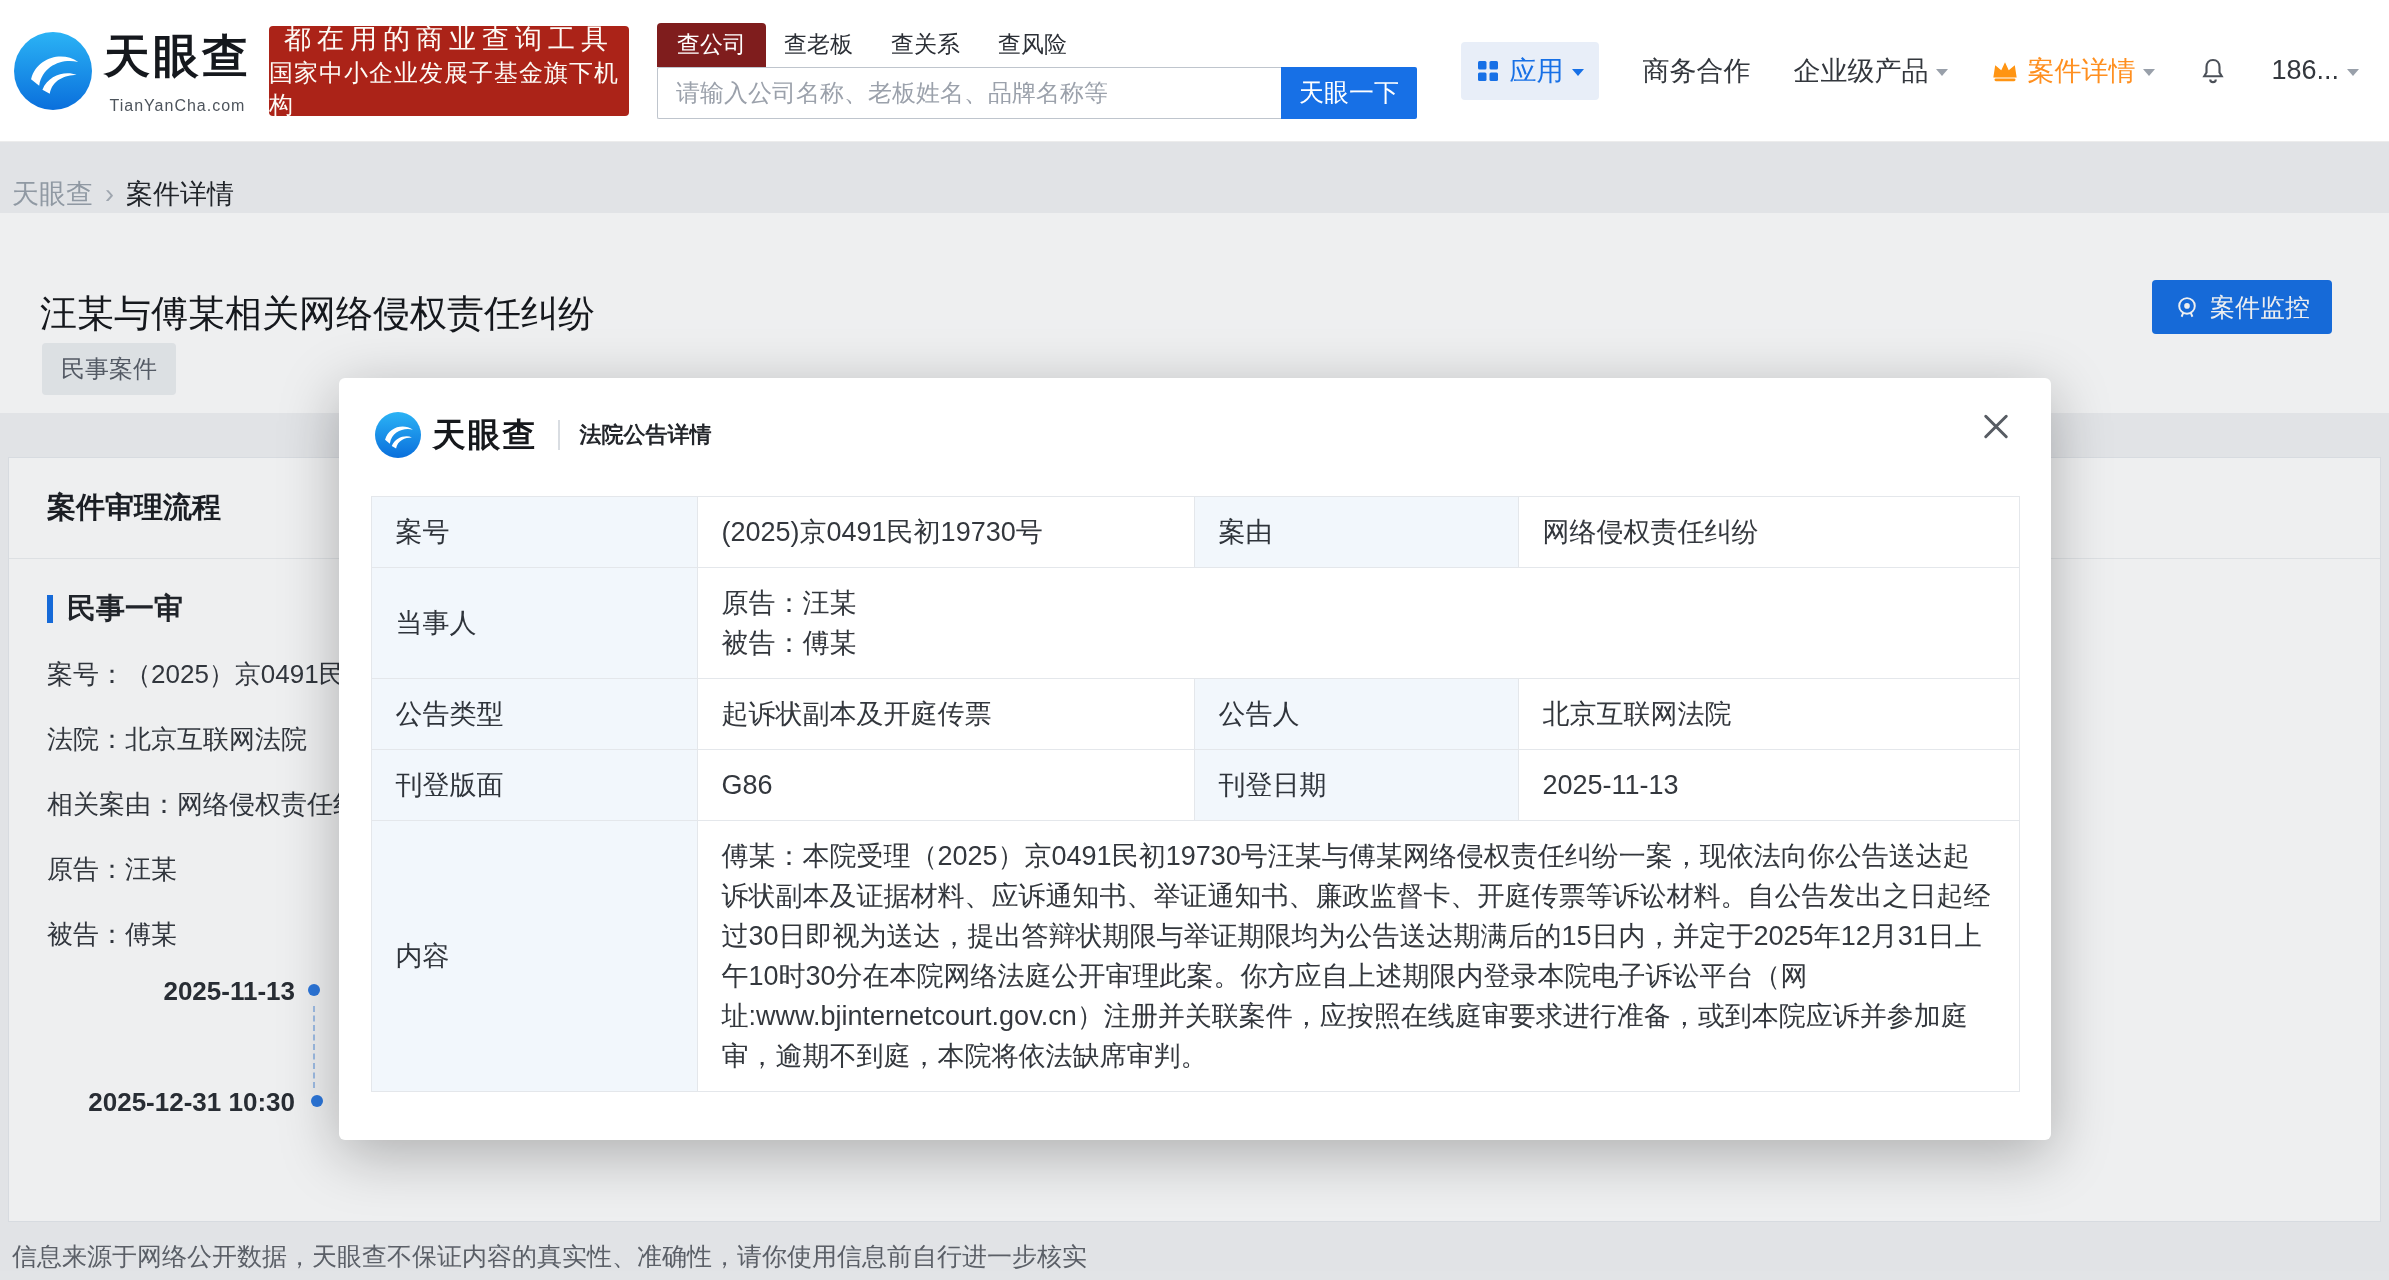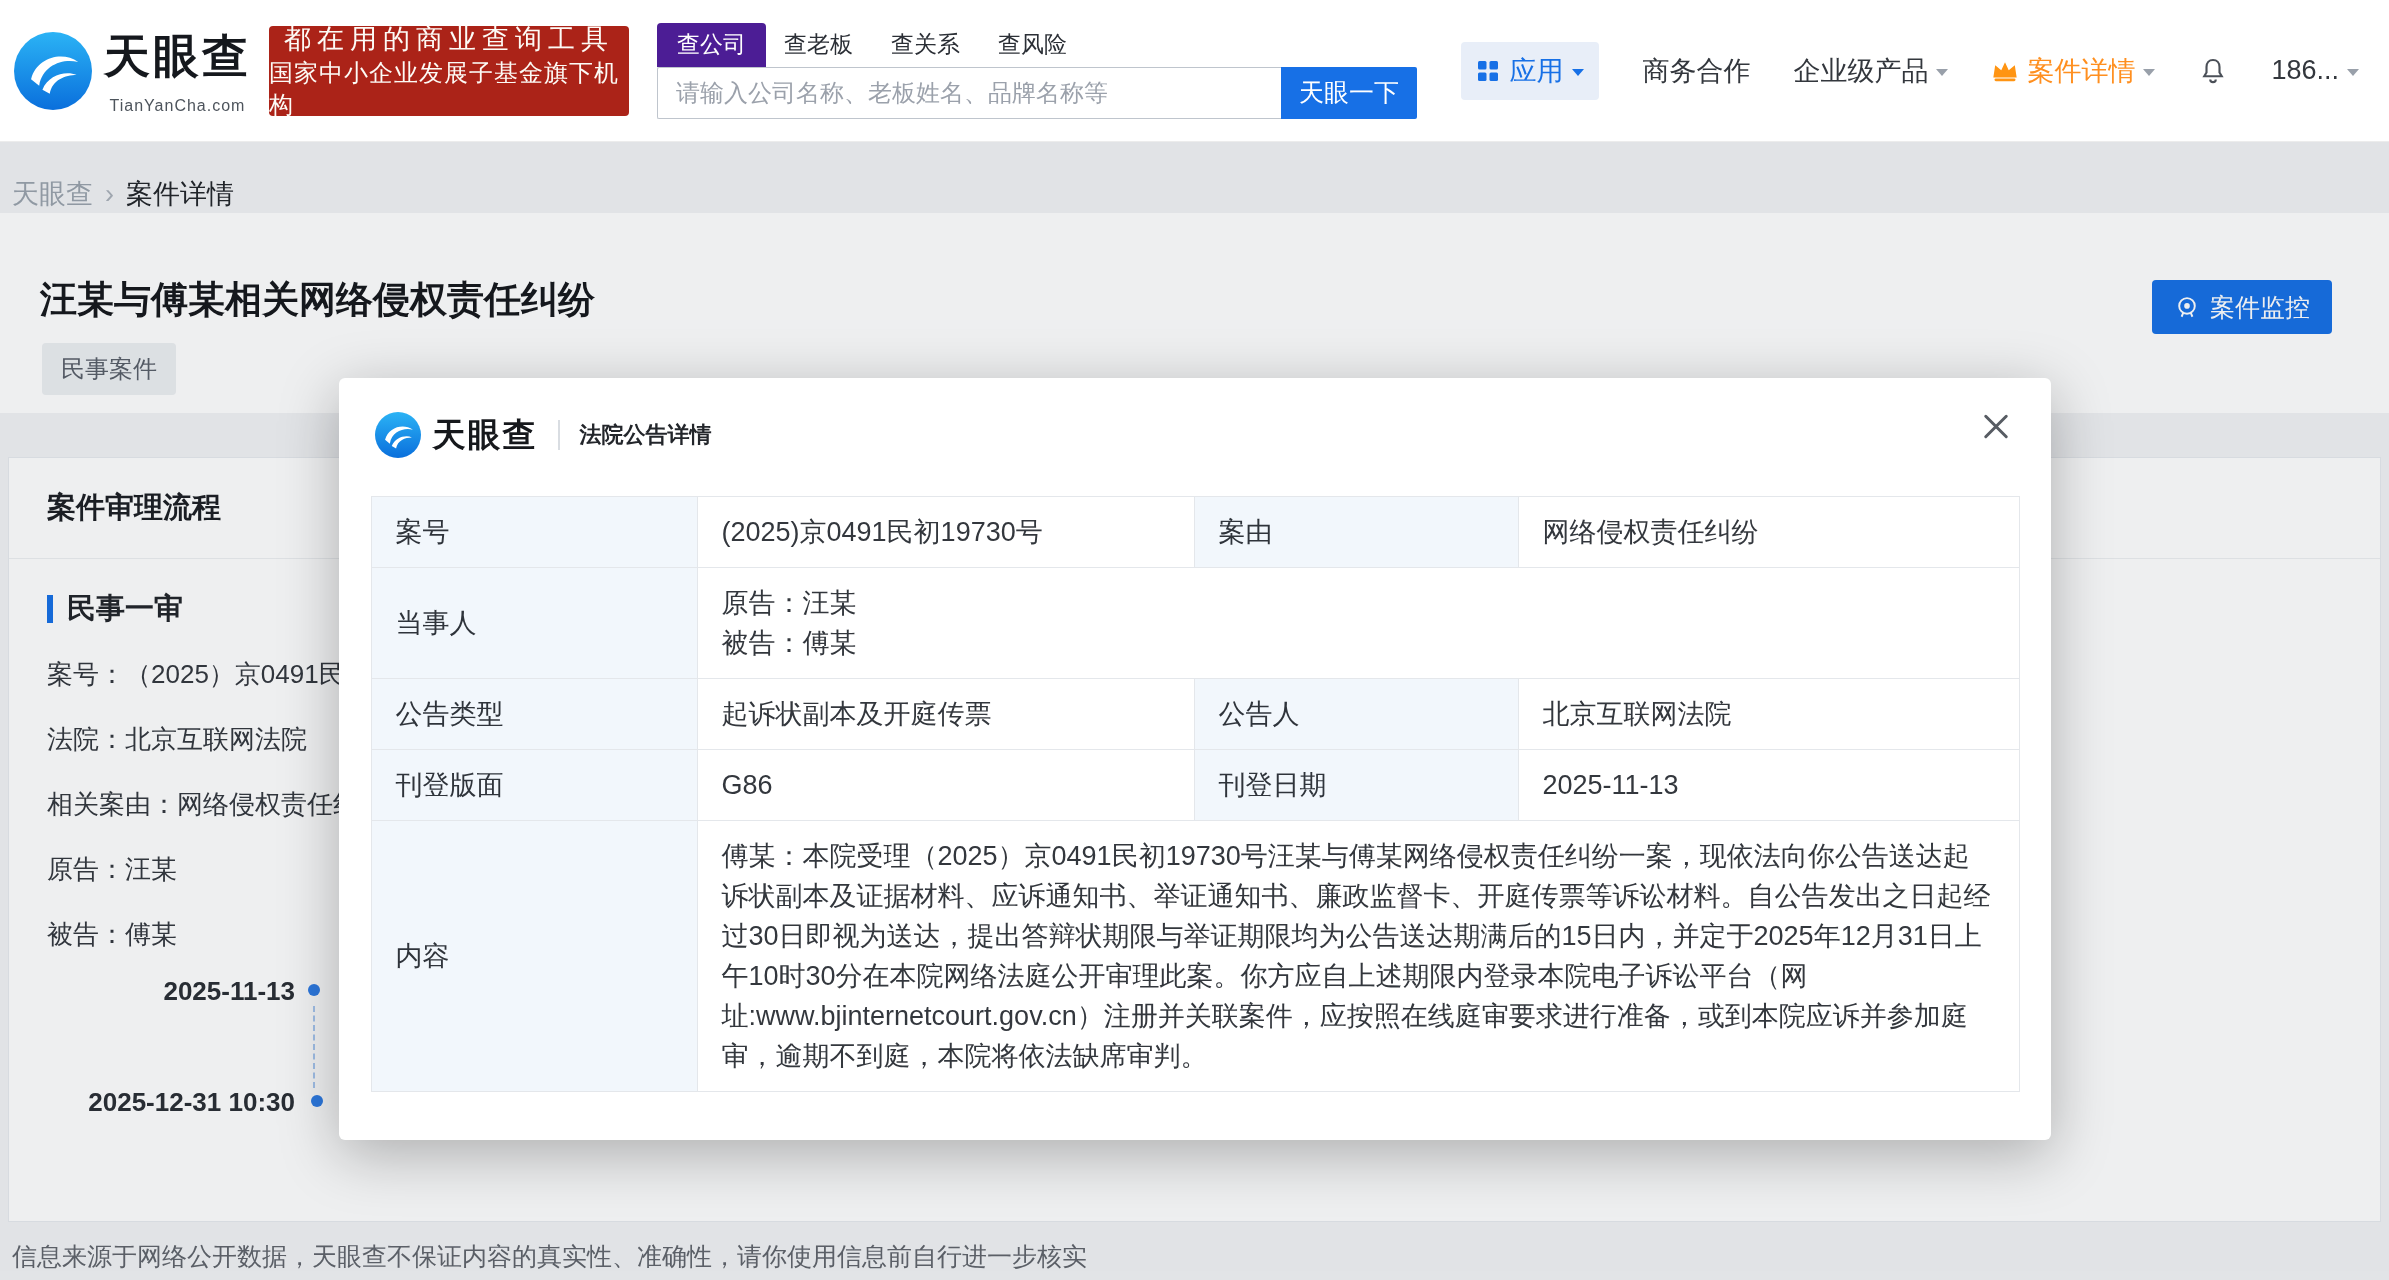--- a/index.html
+++ b/index.html
@@ -22,21 +22,21 @@
   .slogan {
     margin-left:18px; width:360px; height:90px; background:#ab2318; color:#fdfbf6;
     border-radius:4px; display:flex; flex-direction:column; justify-content:center;
     align-items:center; gap:0;
   }
   .slogan-l1 { font-size:27px; letter-spacing:6px; }
   .slogan-l2 { font-size:24px; letter-spacing:1px; }
   .search { margin-left:28px; width:760px; }
   .search-tabs { display:flex; align-items:flex-end; }
   .tab { font-size:23px; color:#2b2f36; margin-right:38px; padding:6px 0 7px; cursor:pointer; }
-  .tab.active { background:#4c1d95; color:#fff; padding:6px 20px 7px; border-radius:4px 4px 0 0; margin-right:18px; }
+  .tab.active { background:#7f1d1d; color:#fff; padding:6px 20px 7px; border-radius:4px 4px 0 0; margin-right:18px; }
   .search-bar { display:flex; height:52px; }
   .search-input {
     flex:1; border:1px solid #bfc5cd; border-right:none; border-radius:2px 0 0 2px;
     padding:0 18px; font-size:24px; color:#333; outline:none; background:#fff;
     font-family:inherit;
   }
   .search-input::placeholder { color:#9ba1ab; }
   .search-btn {
     width:136px; background:#1770e6; color:#fff; font-size:25px; border:none;
     border-radius:0 2px 2px 0; cursor:pointer; font-family:inherit;
@@ -54,21 +54,21 @@
   }
   .caret.blue { border-top-color:#1770e6; }
   .bell { display:flex; align-items:center; cursor:pointer; }
   
   .breadcrumb { position:absolute; top:176px; left:12px; font-size:27px; display:flex; align-items:center; gap:12px; z-index:5; }
   .bc-root { color:#9aa3ad; cursor:pointer; }
   .bc-sep { color:#aab1ba; }
   .bc-current { color:#23262b; }
   
   .title-card { position:absolute; top:213px; left:0; right:0; height:200px; background:#fff; z-index:5; }
-  .case-title { position:absolute; left:40px; top:62px; font-size:37px; font-weight:bold; color:#16181c; }
+  .case-title { position:absolute; left:40px; top:76px; font-size:37px; font-weight:normal; color:#16181c; }
   .case-tag {
     position:absolute; left:42px; top:130px; background:#eceff2; color:#595f69;
     font-size:24px; padding:10px 19px; border-radius:4px;
   }
   .monitor-btn {
     position:absolute; right:57px; top:67px; height:54px; background:#1770e6; color:#fff;
     font-size:25px; border:none; border-radius:4px; display:flex; align-items:center;
     gap:10px; padding:0 22px; cursor:pointer; font-family:inherit;
   }
   

